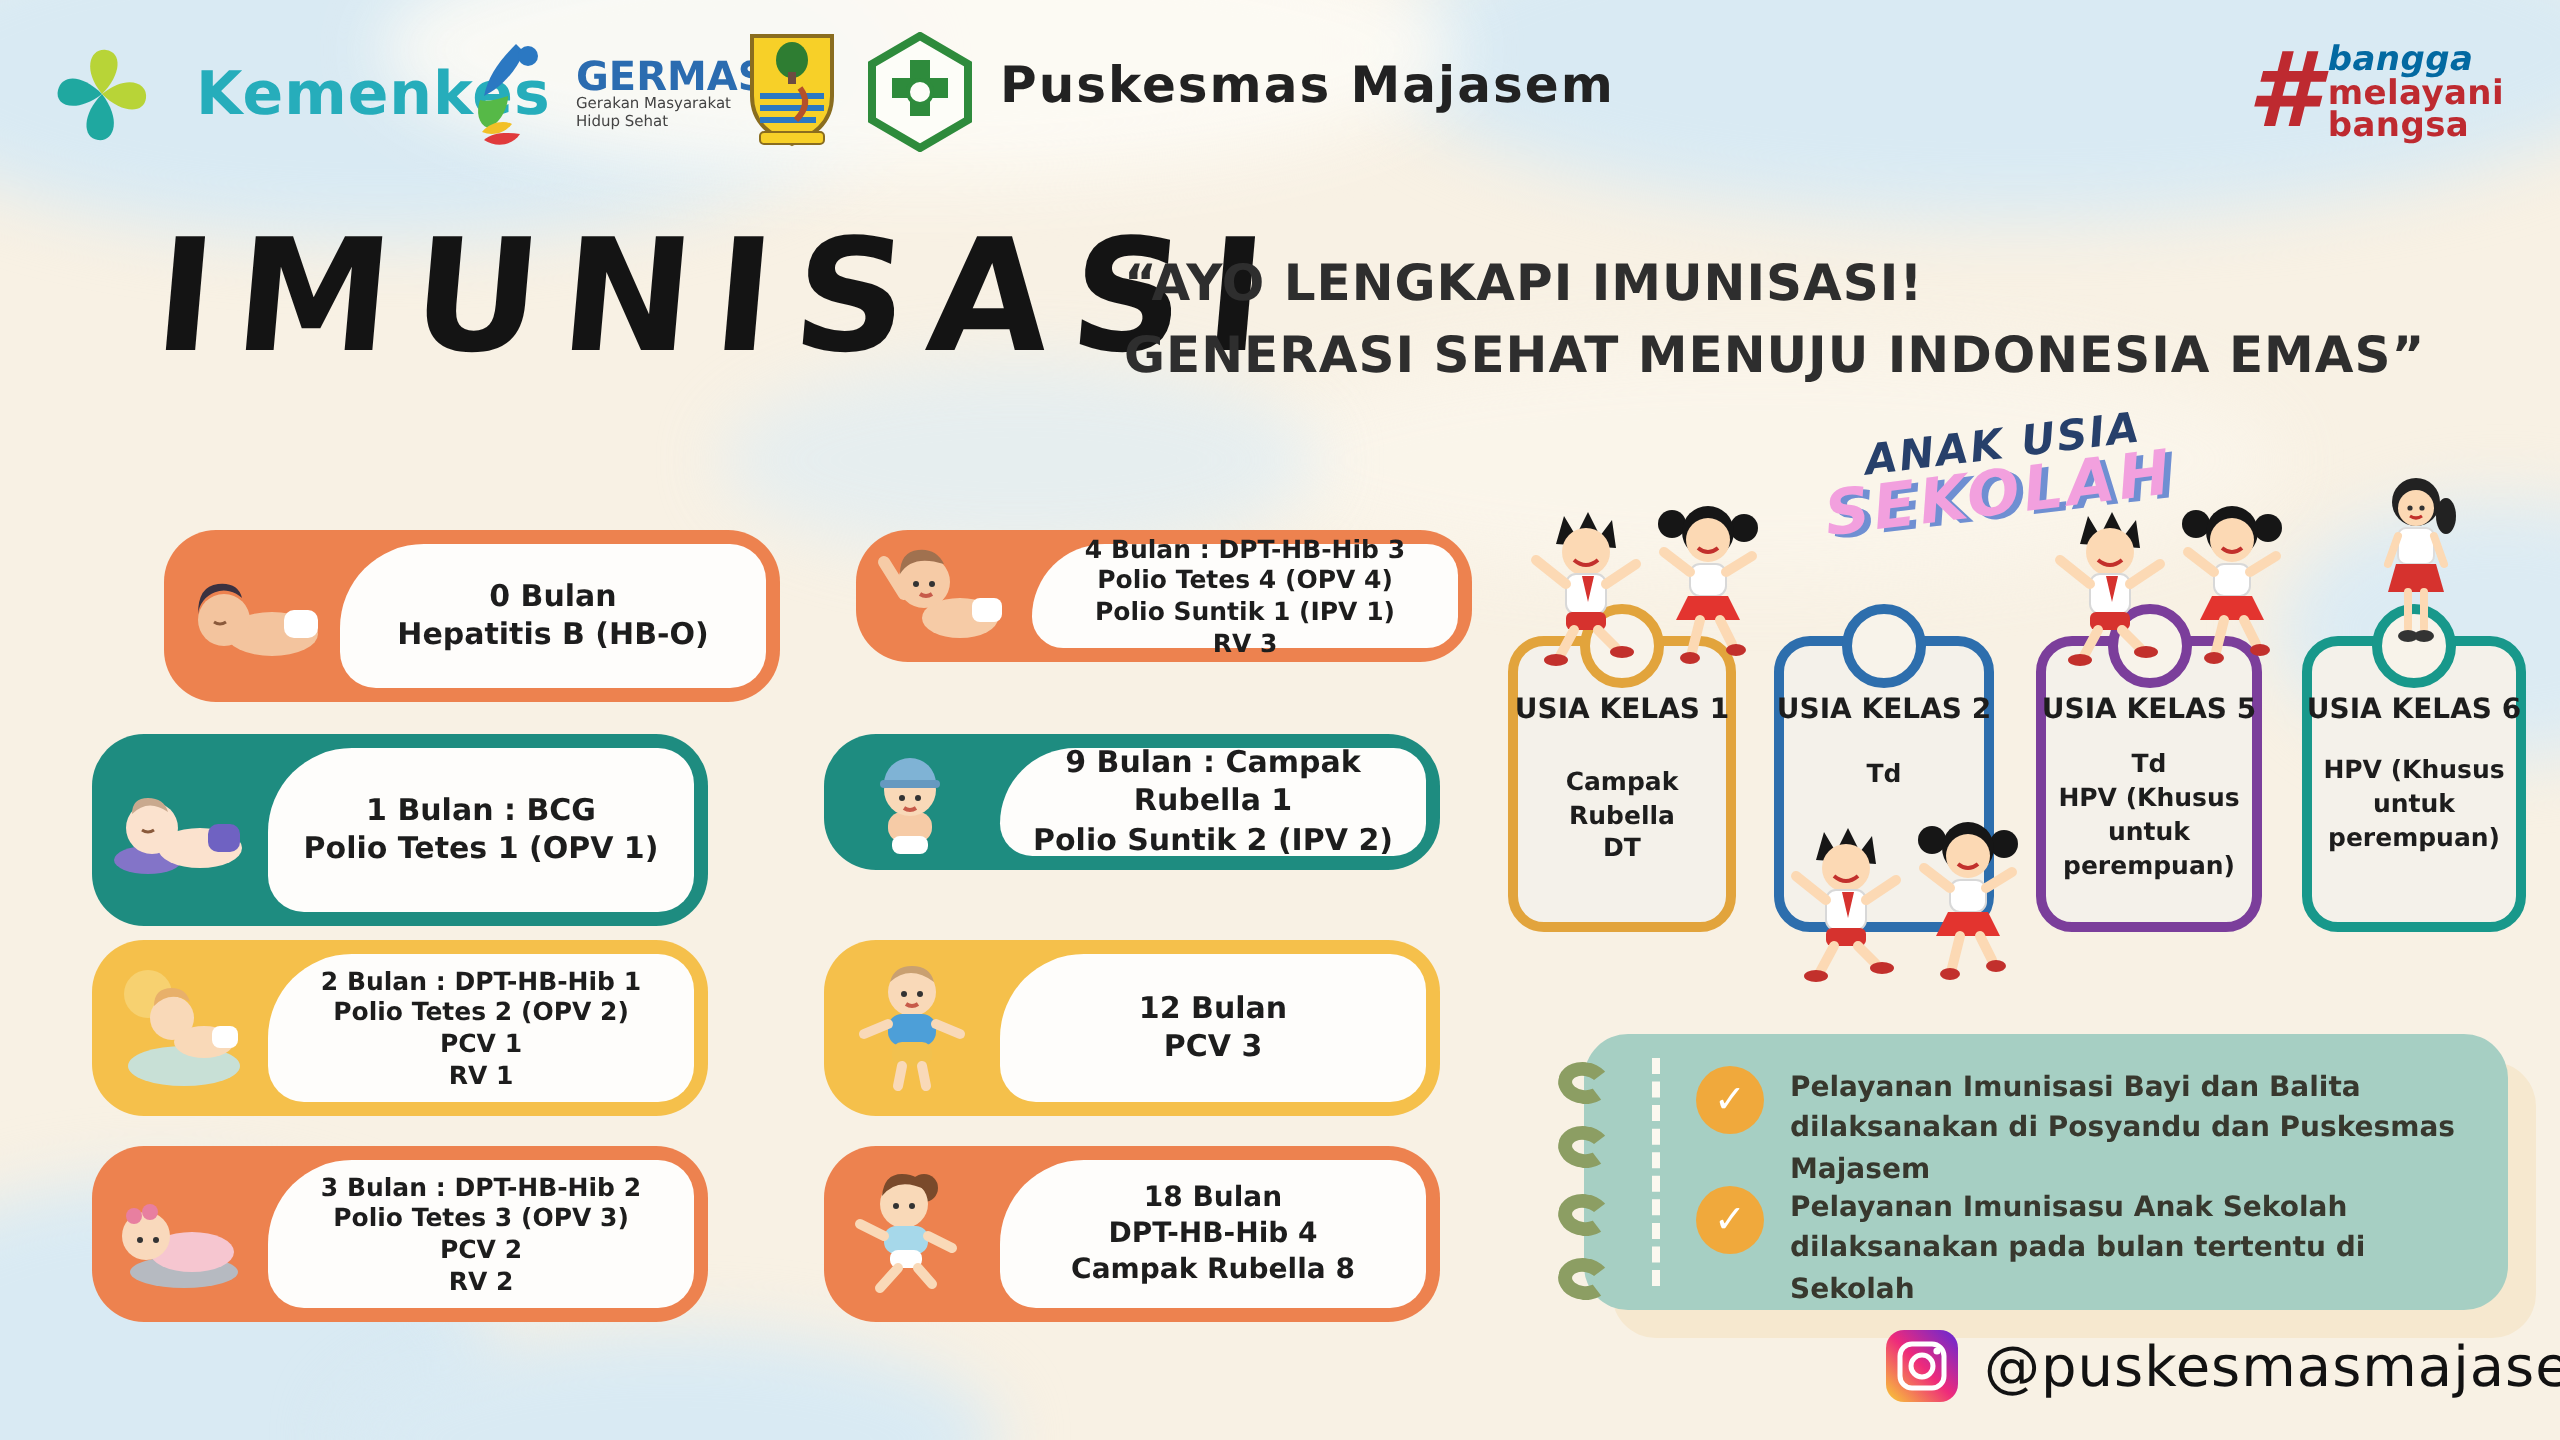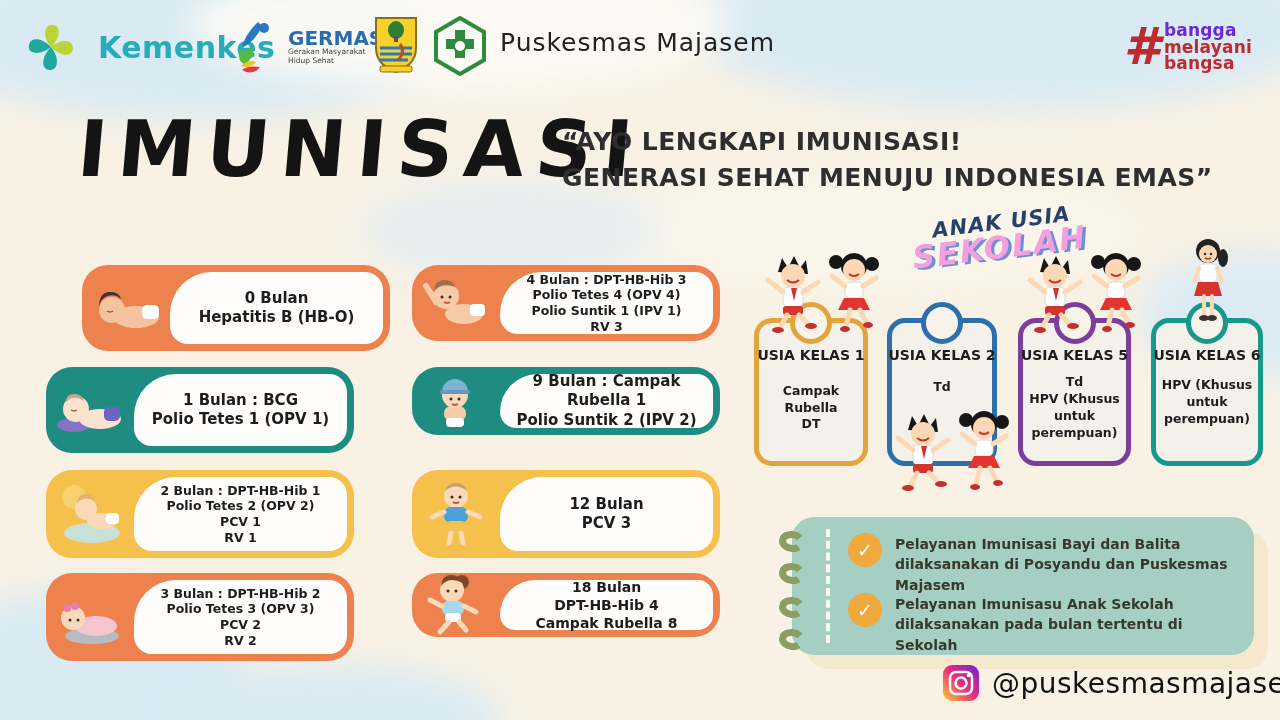--- a/index.html
+++ b/index.html
@@ -7,25 +7,25 @@
   body { font-family:"DejaVu Sans","Liberation Sans",sans-serif; background:#F8F1E4; overflow:hidden; }
   #poster { position:relative; width:1280px; height:720px; background:#F8F1E4; overflow:hidden; }
 
   .blob { position:absolute; border-radius:50%; filter:blur(16px); }
 
   
   .hdr-item { position:absolute; display:flex; align-items:center; gap:8px; }
   .kemenkes-label { font-size:30px; font-weight:bold; color:#26ADBB; letter-spacing:0.5px; }
   .germas-text .t { font-size:20px; font-weight:bold; color:#2B6CB0; line-height:1; }
   .germas-text .s { font-size:7.5px; color:#444; line-height:1.15; }
-  .puskesmas-name { font-size:25px; font-weight:normal; color:#222; letter-spacing:1px; }
+  .puskesmas-name { font-size:25px; font-weight:bold; color:#222; letter-spacing:1px; }
   .bangga { position:absolute; right:28px; top:22px; display:flex; align-items:center; gap:4px; }
   .bangga .hash { font-size:52px; font-weight:900; font-style:italic; color:#BE2A30; line-height:0.8; }
   .bangga .txt { font-size:17px; font-weight:bold; line-height:0.98; letter-spacing:0.2px; }
-  .bangga .b1 { color:#6d28d9; } .bangga .b2,.bangga .b3 { color:#BE2A30; }
+  .bangga .b1 { color:#0369a1;font-style:italic; } .bangga .b2,.bangga .b3 { color:#BE2A30; }
 
   
   .poster-title { position:absolute; left:78px; top:104px; font-size:78px; font-weight:900;
       color:#141414; letter-spacing:11px; transform:skewX(-5deg); }
   .tagline { position:absolute; left:562px; top:124px; font-size:25px; font-weight:bold;
       color:#2E2E2E; line-height:1.42; letter-spacing:0.5px; }
 
   
   .sched { position:absolute; width:308px; border-radius:26px; background:var(--c); }
   .sched .inner { position:absolute; top:7px; bottom:7px; left:88px; right:7px;
@@ -150,21 +150,21 @@
       <circle cx="24" cy="33" r="13" fill="#F3C49E"></circle>
       <path d="M11,30 a13,13 0 0,1 22,-8 q-2,-8 -12,-7 q-10,1 -10,15" fill="#3B3140"></path>
       <path d="M19,34 q3,2 6,0" stroke="#8a5a3b" stroke-width="1.5" fill="none"></path>
     </svg>
     <div class="inner lines-2">
       <div class="ln">0 Bulan</div>
       <div class="ln">Hepatitis B (HB-O)</div>
     </div>
   </div>
 
-  <div class="sched c-teal" style="left:46px; top:367px; height:86px;">
+  <div class="sched c-teal" style="left:46px; top:367px; height:96px;">
     <svg class="icon" width="78" height="62" viewBox="0 0 78 62">
       <ellipse cx="22" cy="46" rx="17" ry="7" fill="#8374C8"></ellipse>
       <ellipse cx="48" cy="40" rx="21" ry="10" fill="#FBE2CE"></ellipse>
       <rect x="52" y="28" width="16" height="14" rx="5" fill="#6F62C2"></rect>
       <circle cx="24" cy="30" r="13" fill="#FBE2CE"></circle>
       <path d="M14,23 q8,-8 18,-1 q-2,-7 -10,-7 q-8,0 -8,8" fill="#C9A98E"></path>
       <path d="M19,31 q3,2 6,0" stroke="#8a5a3b" stroke-width="1.5" fill="none"></path>
     </svg>
     <div class="inner lines-2">
       <div class="ln">1 Bulan : BCG</div>
@@ -200,21 +200,21 @@
         <circle cx="26" cy="36" r="1.5" fill="#333"></circle>
     </svg>
     <div class="inner lines-4">
       <div class="ln">3 Bulan : DPT-HB-Hib 2</div>
       <div class="ln">Polio Tetes 3 (OPV 3)</div>
       <div class="ln">PCV 2</div>
       <div class="ln">RV 2</div>
     </div>
   </div>
 
-  <div class="sched c-orange" style="left:412px; top:265px; height:76px;">
+  <div class="sched c-orange" style="left:428px; top:265px; height:66px;">
     <svg class="icon" width="78" height="62" viewBox="0 0 78 62">
       <path d="M18,30 L8,14" stroke="#F6CBA6" stroke-width="6" stroke-linecap="round"></path>
       <ellipse cx="46" cy="42" rx="19" ry="10" fill="#F6CBA6"></ellipse>
       <rect x="52" y="32" width="15" height="12" rx="4" fill="#fff"></rect>
       <circle cx="28" cy="24" r="13" fill="#F6CBA6"></circle>
       <path d="M16,20 q6,-10 22,-5 q-4,-8 -13,-7 q-9,1 -9,12" fill="#A0714F"></path>
       <circle cx="24" cy="25" r="1.5" fill="#333"></circle>
         <circle cx="32" cy="25" r="1.5" fill="#333"></circle>
       <path d="M26,30 q3,2 6,0" stroke="#C75B4A" stroke-width="2" fill="none"></path>
     </svg>
@@ -254,21 +254,21 @@
       <path d="M26,33 L14,38 M50,33 L62,38" stroke="#F9D9B8" stroke-width="5" stroke-linecap="round"></path>
       <rect x="28" y="42" width="20" height="12" rx="5" fill="#F2C14E"></rect>
       <path d="M33,54 L31,64 M43,54 L45,64" stroke="#F9D9B8" stroke-width="5" stroke-linecap="round"></path>
     </svg>
     <div class="inner lines-2">
       <div class="ln">12 Bulan</div>
       <div class="ln">PCV 3</div>
     </div>
   </div>
 
-  <div class="sched c-orange" style="left:412px; top:573px; height:64px;">
+  <div class="sched c-orange" style="left:412px; top:573px; height:88px;">
     <svg class="icon" width="78" height="70" viewBox="0 0 78 70">
       <circle cx="44" cy="12" r="7" fill="#7A4A2B"></circle>
       <circle cx="34" cy="20" r="12" fill="#F9D9B8"></circle>
       <path d="M23,16 q8,-10 22,-3 q-3,-8 -12,-8 q-9,0 -10,11" fill="#7A4A2B"></path>
       <circle cx="30" cy="21" r="1.5" fill="#333"></circle>
         <circle cx="38" cy="21" r="1.5" fill="#333"></circle>
       <rect x="24" y="31" width="22" height="14" rx="6" fill="#A6D8EA"></rect>
       <path d="M24,36 L12,30 M46,36 L58,42" stroke="#F9D9B8" stroke-width="5" stroke-linecap="round"></path>
       <rect x="27" y="43" width="16" height="9" rx="4" fill="#fff"></rect>
       <path d="M31,52 L22,62 M41,52 L48,60" stroke="#F9D9B8" stroke-width="5" stroke-linecap="round"></path>

